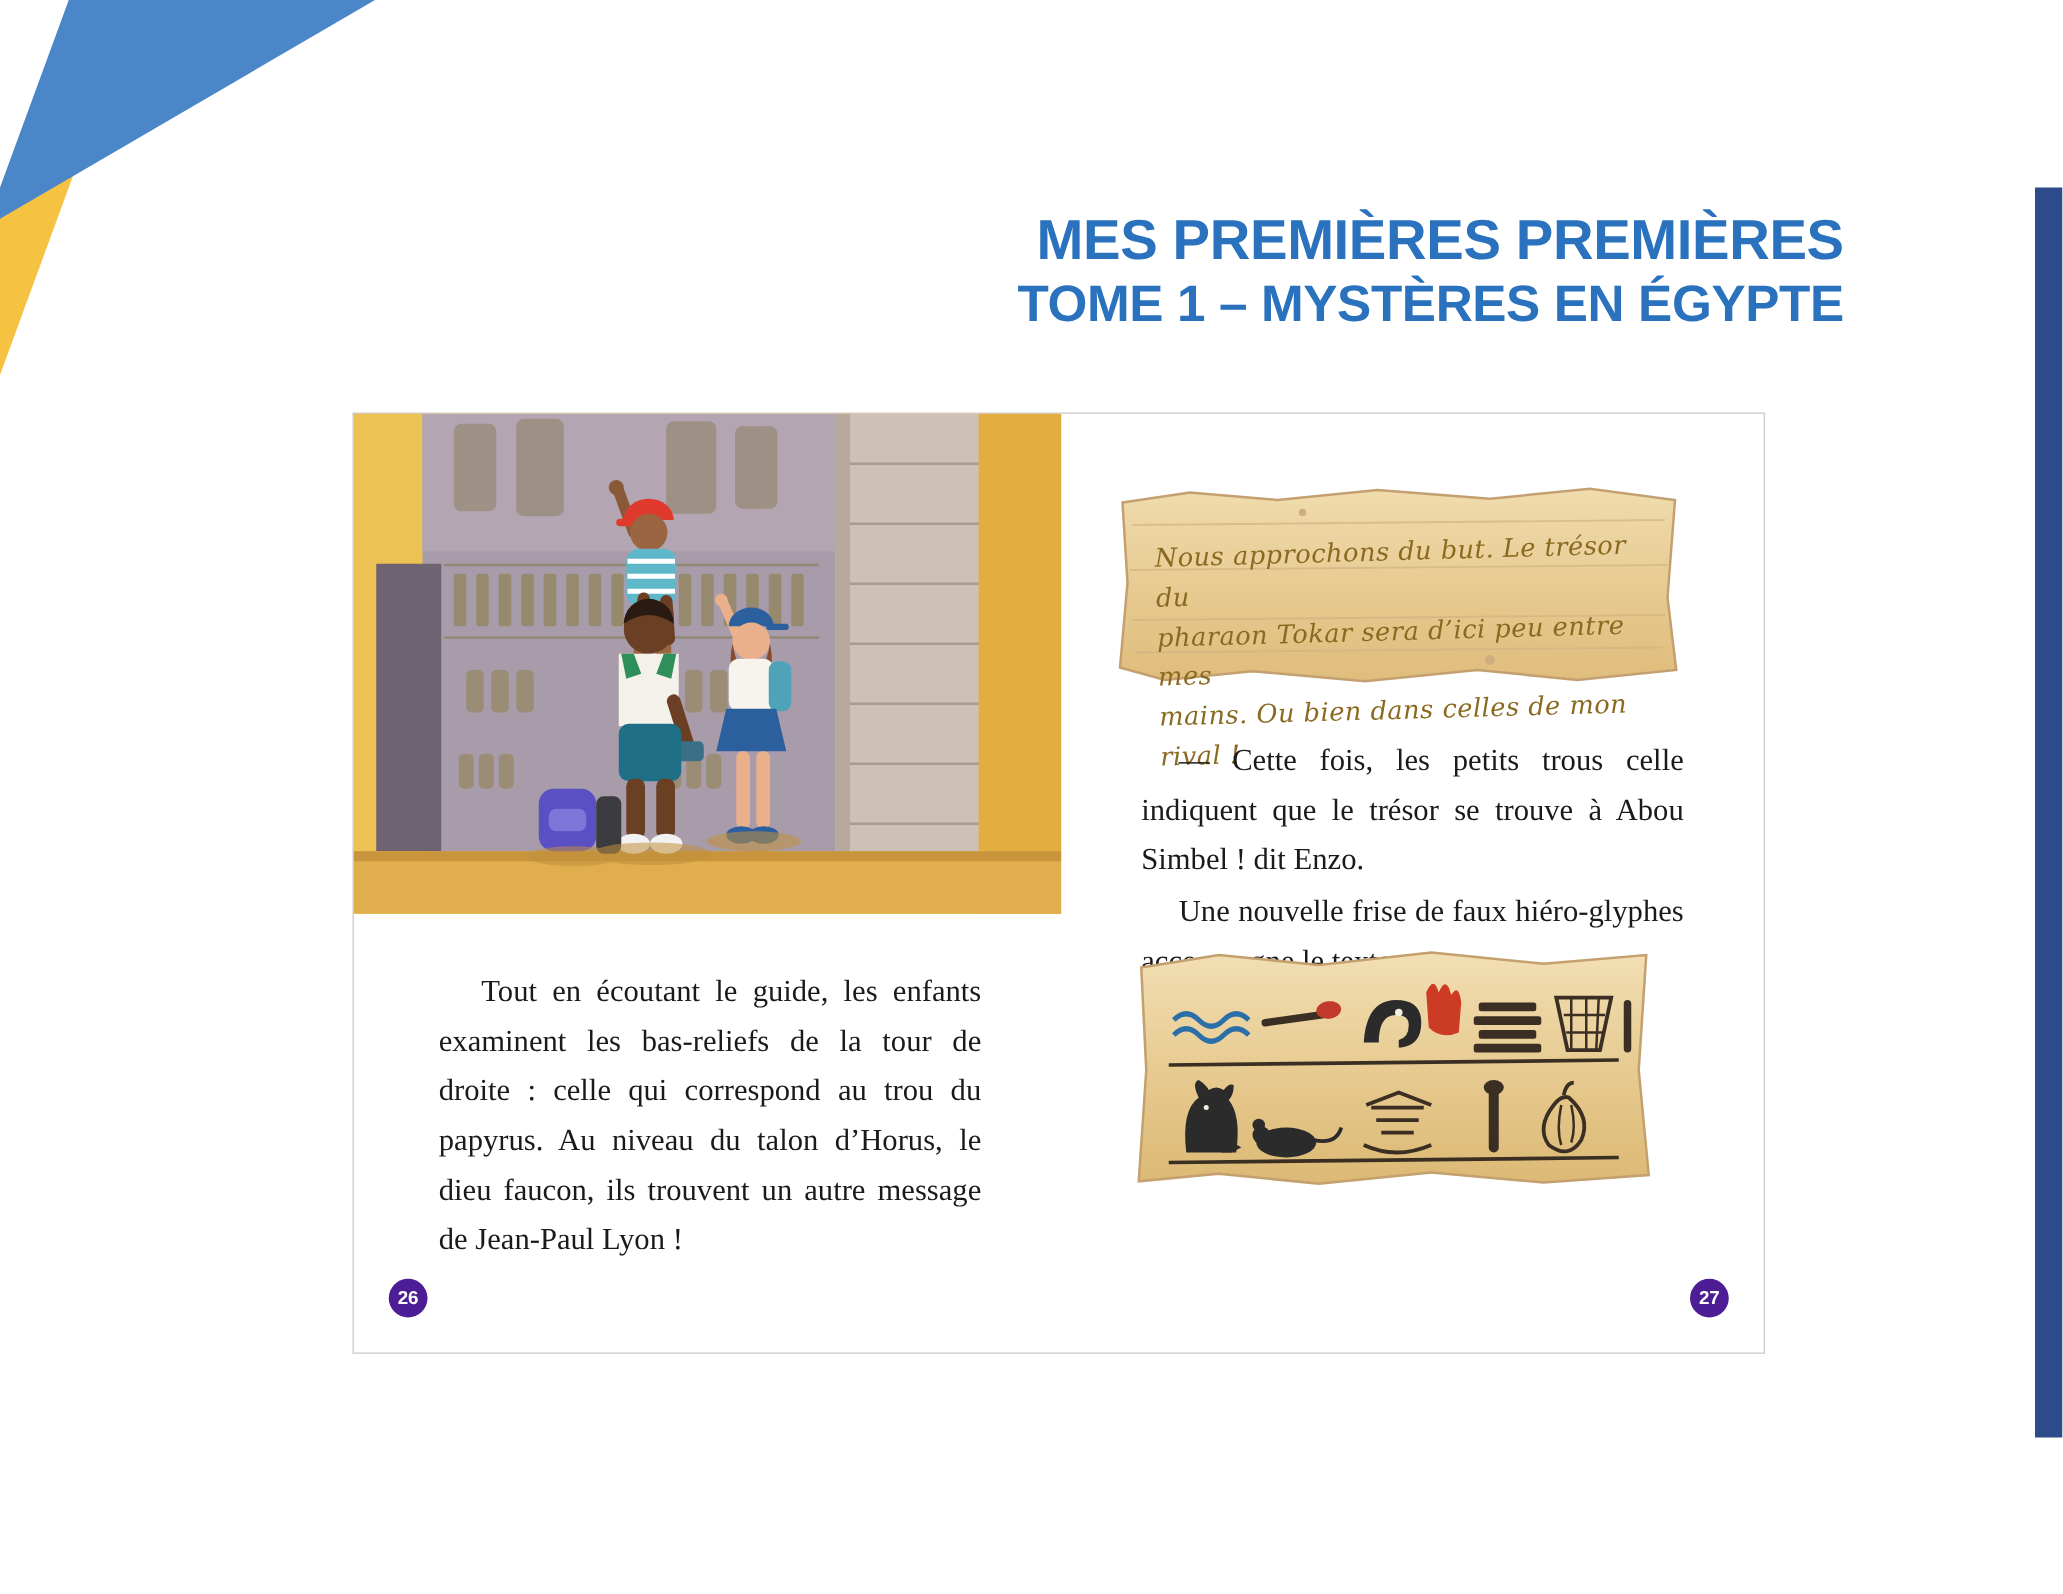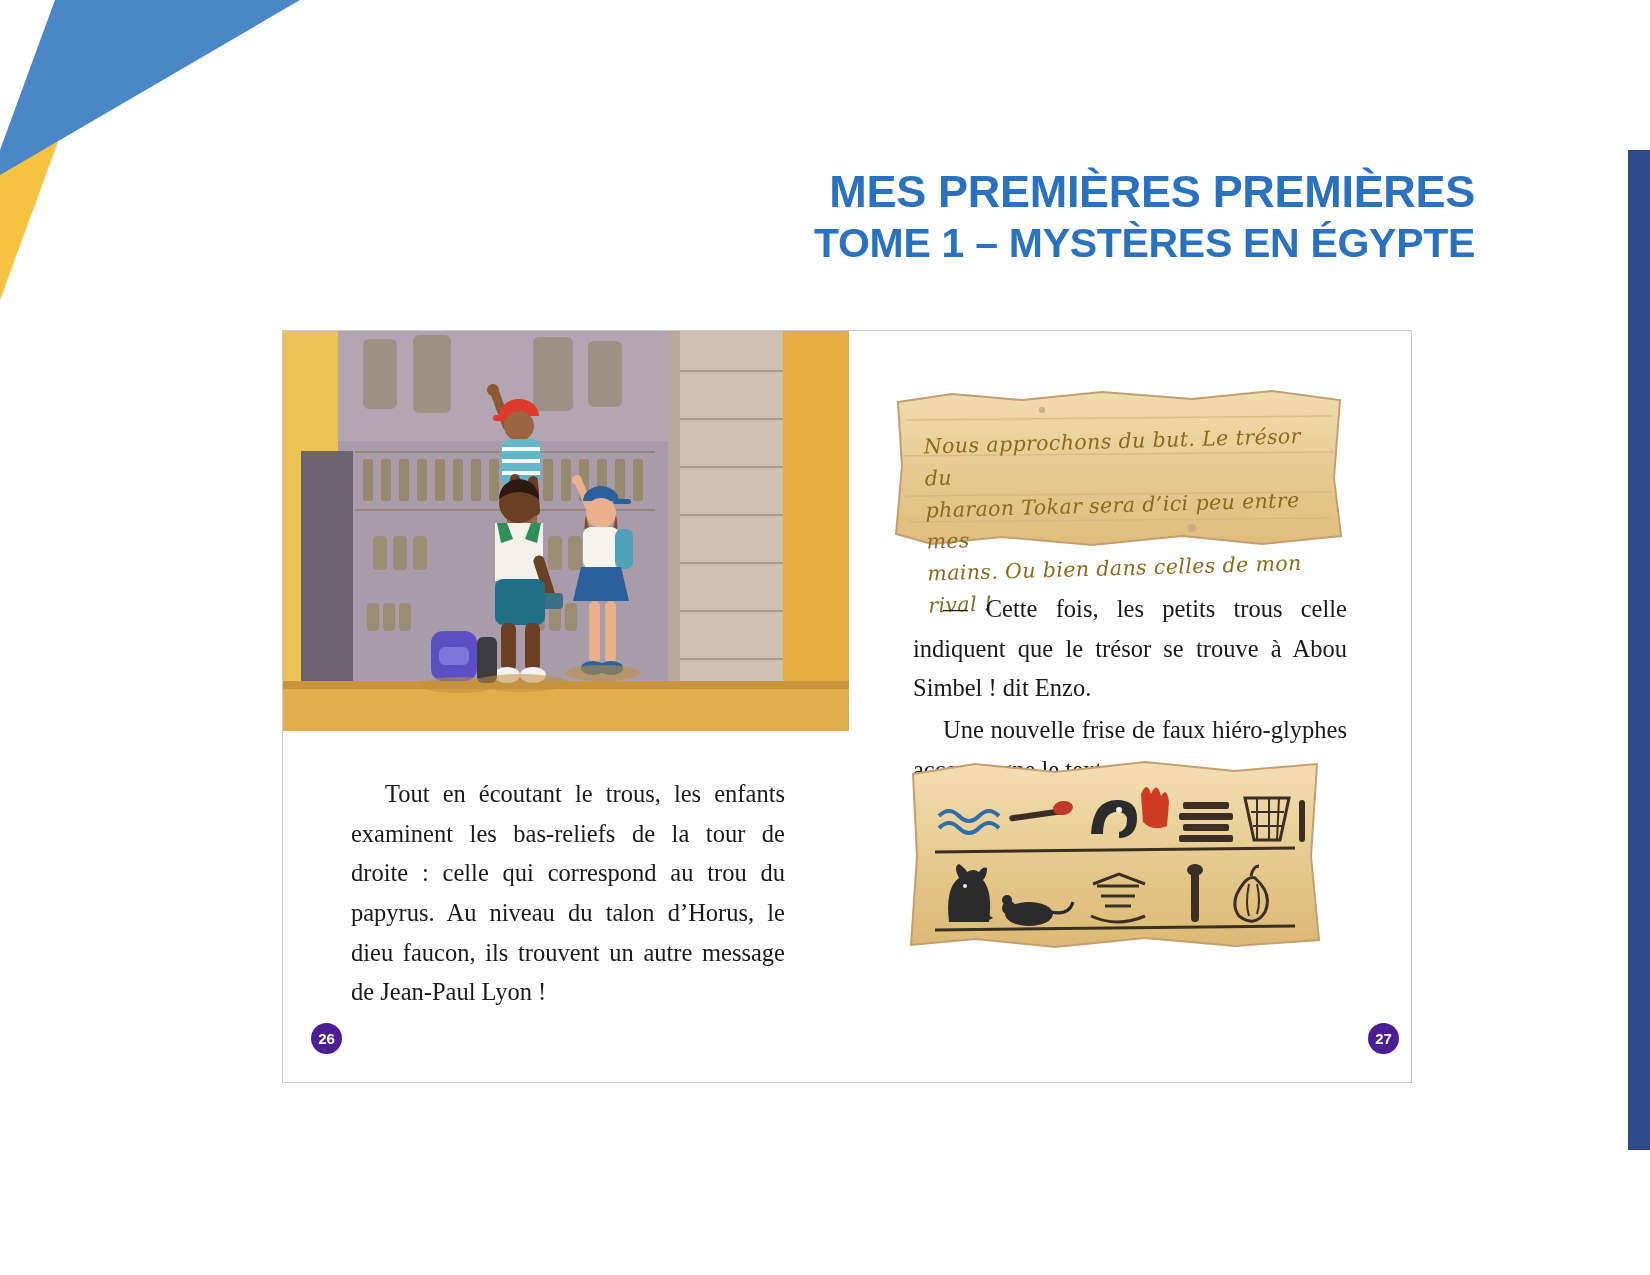--- a/index.html
+++ b/index.html
@@ -162,21 +162,21 @@
     background: #4c1d95;
     color: #ffffff;
     font-family: "Liberation Sans", sans-serif;
     font-size: 15px;
     font-weight: bold;
     display: flex;
     align-items: center;
     justify-content: center;
   }
   .page-num-left { left: 28px; bottom: 28px; }
-  .page-num-right { right: 12px; bottom: 28px; }
+  .page-num-right { right: 28px; bottom: 28px; }
 </style>
 </head>
 <body>
 
 <div class="corner-yellow"></div>
 <div class="corner-blue"></div>
 <div class="corner-white-mask"></div>
 <div class="right-bar"></div>
 
 <div class="header">
@@ -346,21 +346,21 @@
 
         <g fill="#c2913c" opacity="0.55">
           <ellipse cx="238" cy="352" rx="48" ry="9"></ellipse>
           <ellipse cx="320" cy="342" rx="38" ry="8"></ellipse>
           <ellipse cx="176" cy="354" rx="38" ry="8"></ellipse>
         </g>
       </svg>
     </div>
 
     <div class="left-text body-text">
-      <p>Tout en écoutant le trous, les enfants examinent les bas-reliefs de la tour de droite : celle qui correspond au trou du papyrus. Au niveau du talon d’Horus, le dieu faucon, ils trouvent un autre message de Jean-Paul Lyon !</p>
+      <p>Tout en écoutant le guide, les enfants examinent les bas-reliefs de la tour de droite : celle qui correspond au trou du papyrus. Au niveau du talon d’Horus, le dieu faucon, ils trouvent un autre message de Jean-Paul Lyon !</p>
     </div>
 
     <div class="page-num page-num-left">26</div>
   </div>
 
   <div class="page page-right">
 
     <div class="papyrus papyrus-note">
       <svg width="455" height="165" viewBox="0 0 455 165" xmlns="http://www.w3.org/2000/svg" aria-hidden="true">
         <defs>

